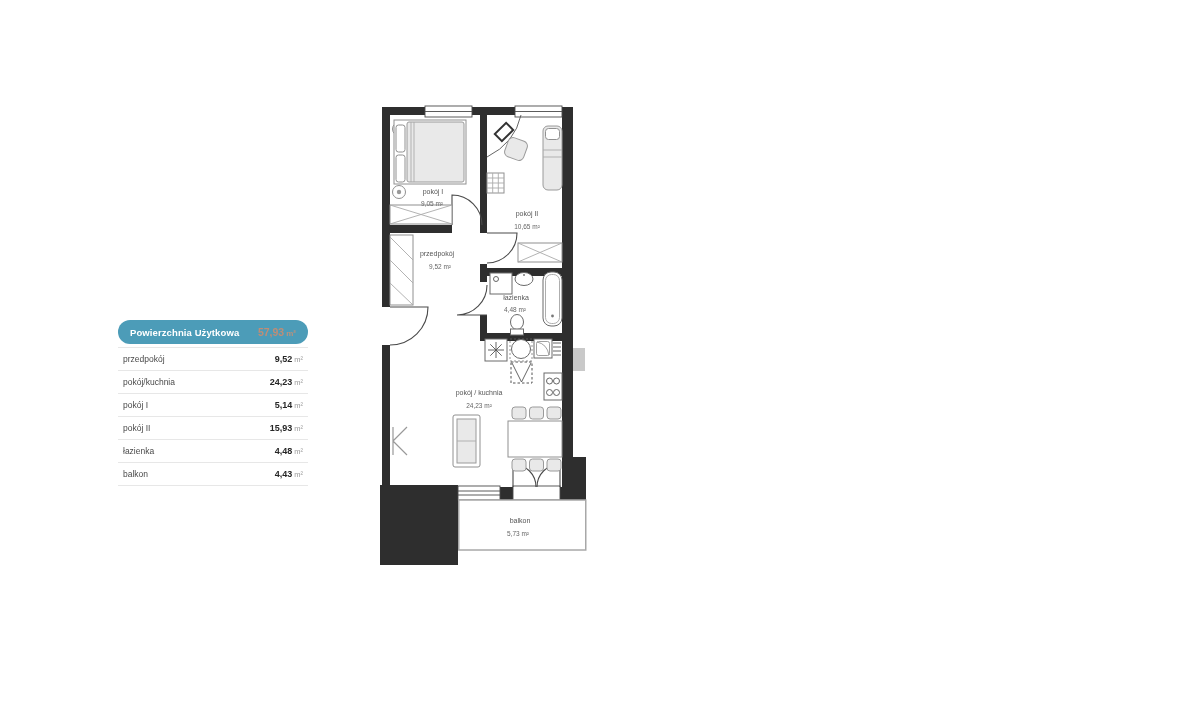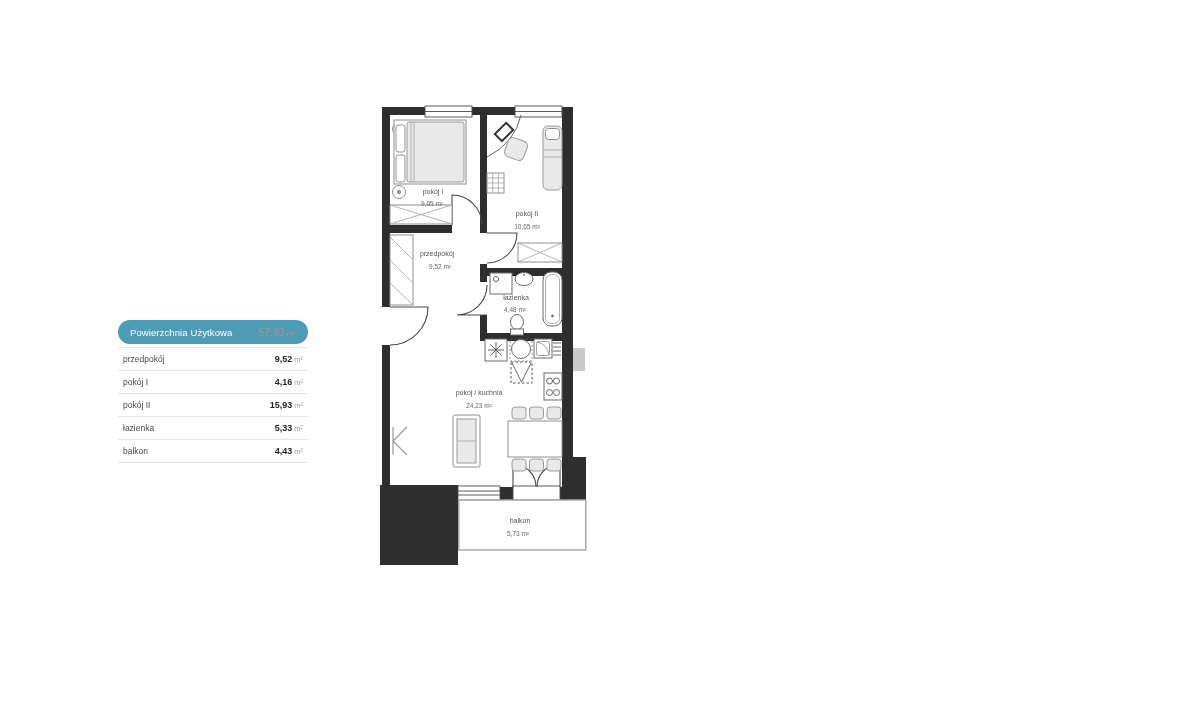--- a/index.html
+++ b/index.html
@@ -5,22 +5,22 @@
   html,body{margin:0;padding:0;background:#ffffff;}
   body{width:1200px;height:725px;position:relative;overflow:hidden;
        font-family:"Liberation Sans", sans-serif;}
   .page{position:absolute;inset:0;background:#fff;}
 
   
   .panel{position:absolute;left:118px;top:320px;width:190px;}
   .panel-header{background:#4c9cb8;border-radius:12px;height:24px;
     display:flex;align-items:center;justify-content:space-between;
     padding:0 12px;box-sizing:border-box;}
-  .ph-label{color:#ffffff;font-weight:normal;font-size:9.5px;letter-spacing:.1px;text-align:right;}
-  .ph-value{color:#bf8d76;font-weight:normal;font-size:10.5px;white-space:nowrap;}
+  .ph-label{color:#ffffff;font-weight:bold;font-size:9.5px;letter-spacing:.1px;text-align:right;}
+  .ph-value{color:#bf8d76;font-weight:bold;font-size:10.5px;white-space:nowrap;}
   .ph-value .unit{font-size:8px;color:#b9927e;margin-left:2px;}
   .panel-rows{margin-top:3px;border-top:1px solid #e7e7e7;}
   .prow{height:23px;display:flex;align-items:center;justify-content:space-between;
     padding:0 5px;border-bottom:1px solid #e7e7e7;box-sizing:border-box;}
   .prow .lbl{font-size:8.5px;color:#4a4a4a;}
   .prow .val{font-size:9px;font-weight:bold;color:#262626;white-space:nowrap;}
   .prow .val .unit{font-weight:normal;font-size:7.5px;color:#9a9a9a;margin-left:2px;}
 
   
   .plan{position:absolute;left:380px;top:105px;}
@@ -47,30 +47,34 @@
     <div class="panel-header">
       <span class="ph-label">Powierzchnia Użytkowa</span>
       <span class="ph-value"><span>57,93</span><span class="unit">m²</span></span>
     </div>
     <div class="panel-rows">
       <div class="prow">
         <span class="lbl">przedpokój</span>
         <span class="val"><span>9,52</span><span class="unit">m²</span></span>
       </div>
       <div class="prow">
+        <span class="lbl">pokój/kuchnia</span>
+        <span class="val"><span>24,23</span><span class="unit">m²</span></span>
+      </div>
+      <div class="prow">
         <span class="lbl">pokój I</span>
-        <span class="val"><span>4,16</span><span class="unit">m²</span></span>
+        <span class="val"><span>5,14</span><span class="unit">m²</span></span>
       </div>
       <div class="prow">
         <span class="lbl">pokój II</span>
         <span class="val"><span>15,93</span><span class="unit">m²</span></span>
       </div>
       <div class="prow">
         <span class="lbl">łazienka</span>
-        <span class="val"><span>5,33</span><span class="unit">m²</span></span>
+        <span class="val"><span>4,48</span><span class="unit">m²</span></span>
       </div>
       <div class="prow">
         <span class="lbl">balkon</span>
         <span class="val"><span>4,43</span><span class="unit">m²</span></span>
       </div>
     </div>
   </div>
 
   <svg class="plan" width="210" height="465" viewBox="0 0 210 465">
 

